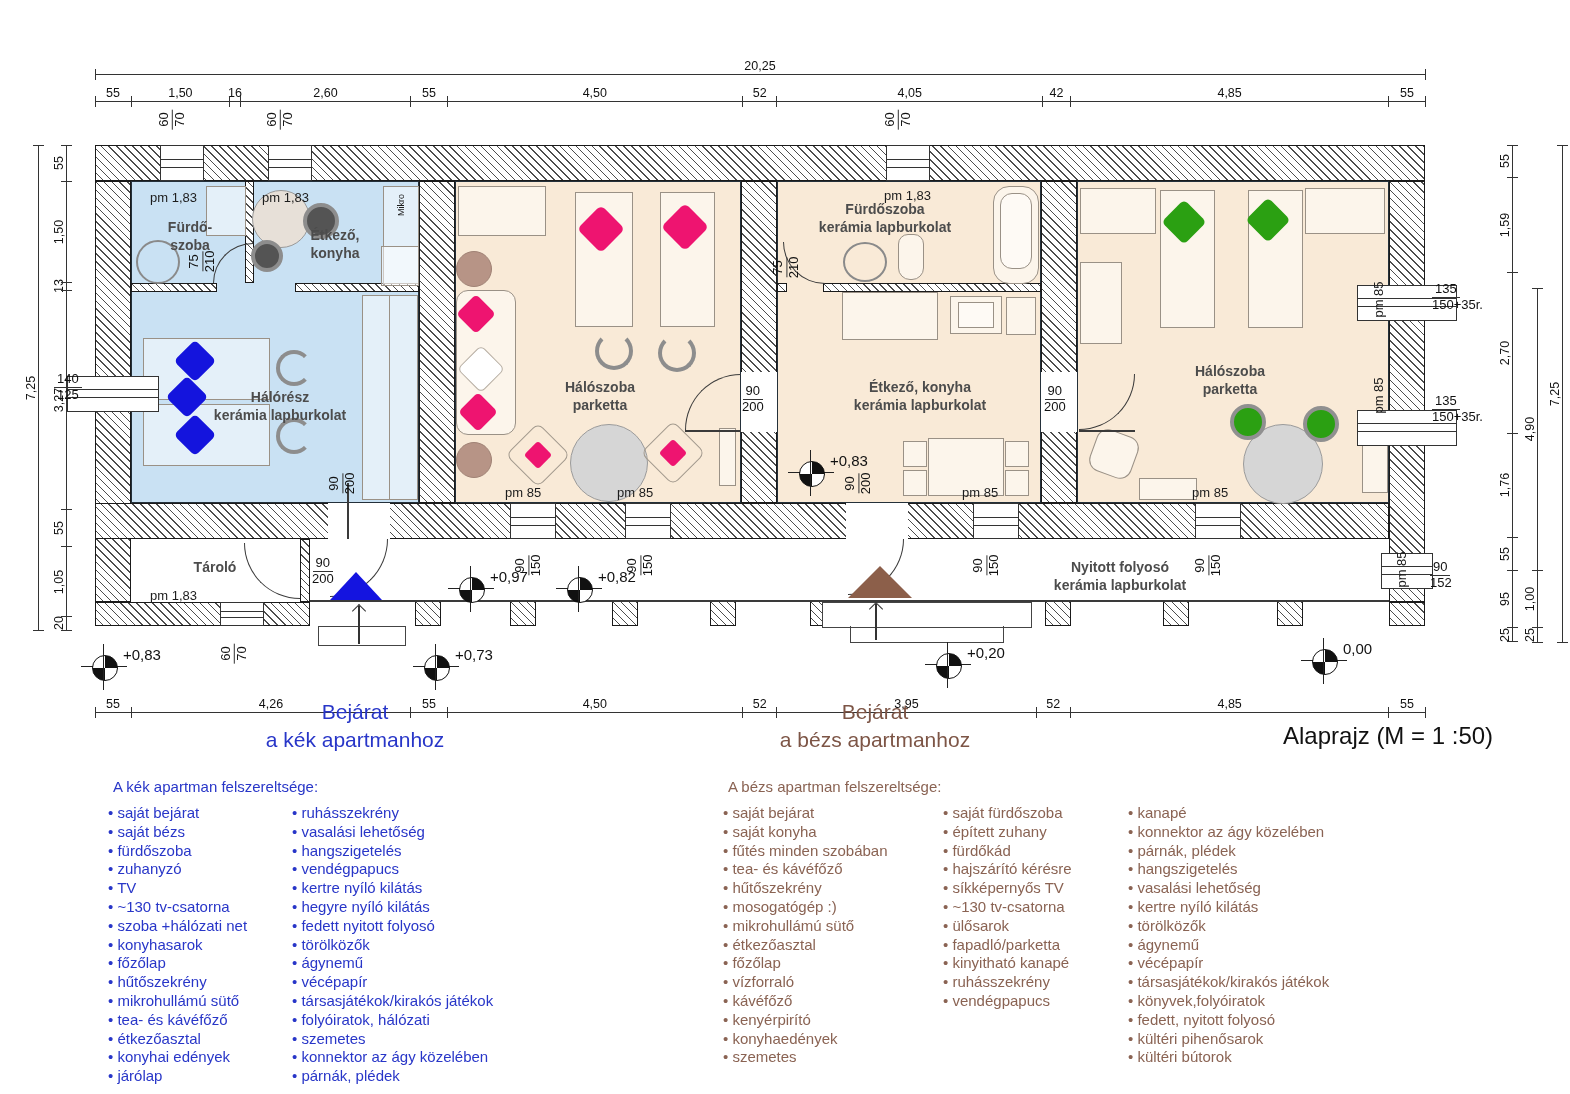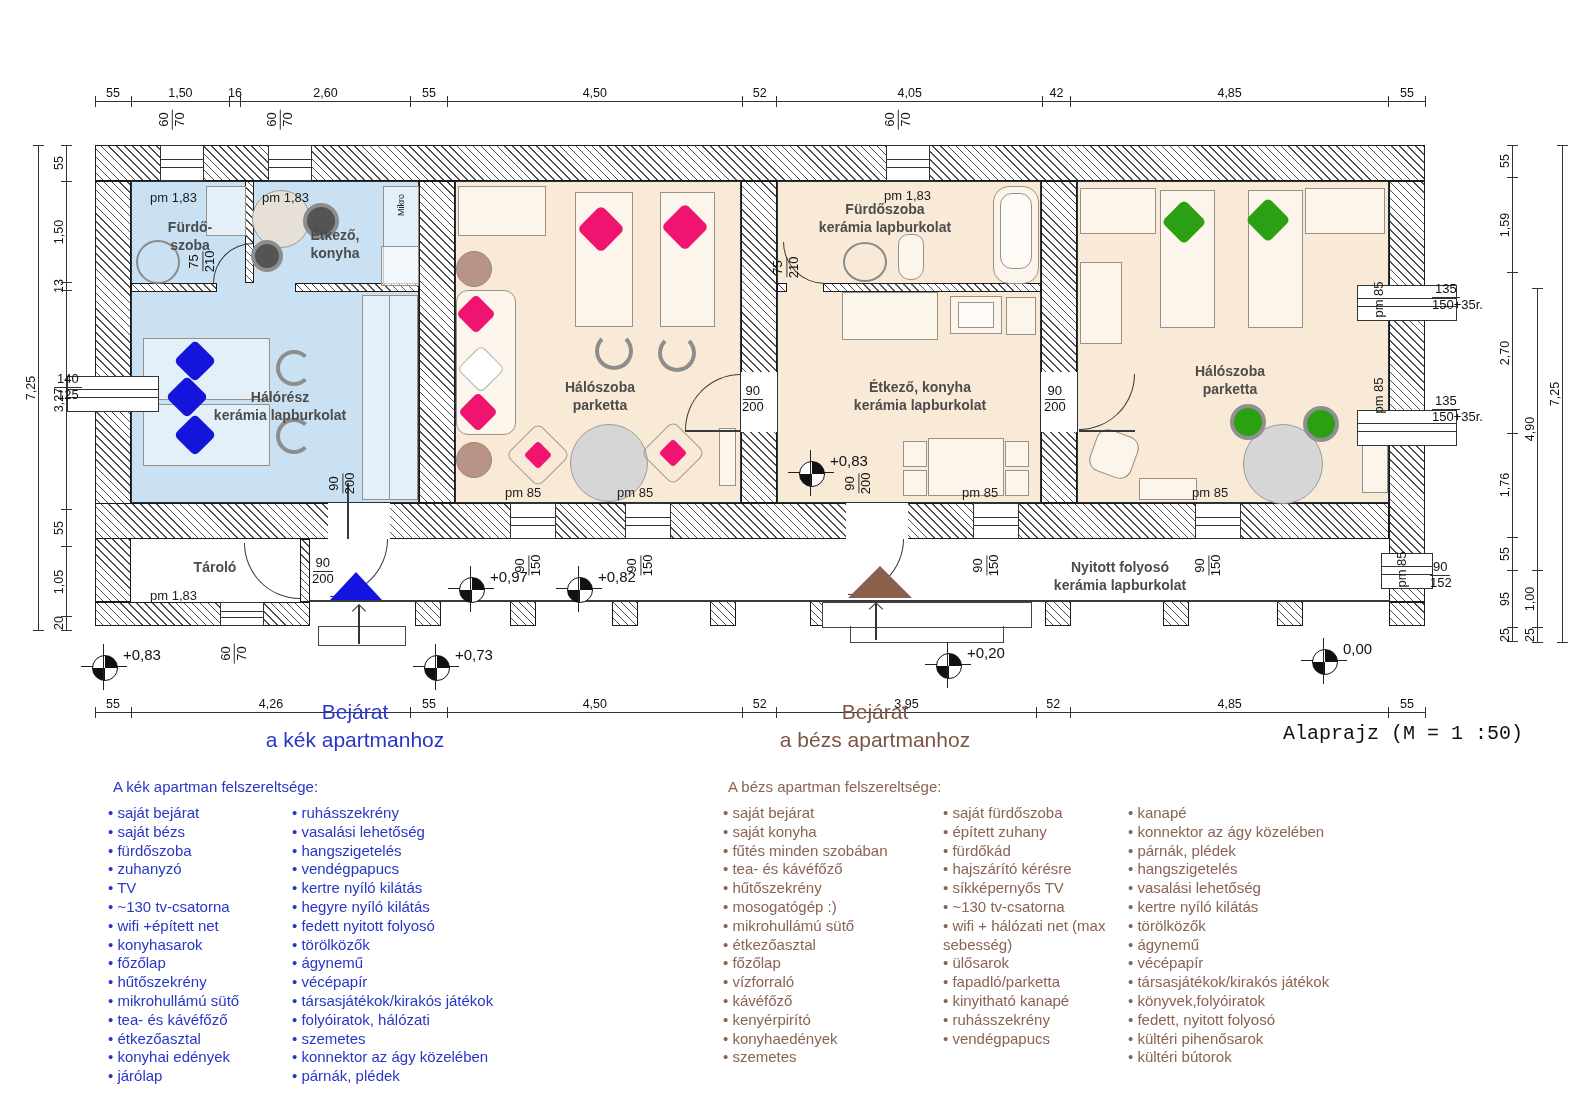--- a/index.html
+++ b/index.html
@@ -50,31 +50,37 @@
   .dimrow .dimseg::after{content:'';position:absolute;bottom:-5px;left:-.5px;width:1px;height:11px;background:#333;}
   .dimrow .dimseg span{position:absolute;bottom:2px;left:50%;transform:translateX(-50%);font-size:12.5px;color:#111;white-space:nowrap;}
   .dimcol{position:absolute;display:flex;flex-direction:column;width:17px;z-index:5;}
   .dimcol .dimseg{position:relative;flex-basis:0;min-height:0;}
   .dimcol .dimseg::before{content:'';position:absolute;right:0;top:0;bottom:0;width:1px;background:#333;}
   .dimcol .dimseg::after{content:'';position:absolute;top:-.5px;right:-5px;width:11px;height:1px;background:#333;}
   .dimcol .dimseg span{position:absolute;top:50%;left:50%;transform:translate(-50%,-50%) rotate(-90deg);font-size:12.5px;color:#111;white-space:nowrap;}
   .dimend{flex-grow:0!important;}
   
   .entr{position:absolute;width:300px;text-align:center;font-size:21px;line-height:1.35;z-index:6;}
-  .planlbl{position:absolute;font-size:20px;color:#111;z-index:6;font-family:Liberation Mono, monospace;}
+  .planlbl{position:absolute;font-size:24px;color:#111;z-index:6;}
   .lhead{position:absolute;font-size:15px;z-index:6;}
   ul.amen{position:absolute;margin:0;padding:0;list-style:none;font-size:15px;line-height:18.8px;z-index:6;}
   ul.amen li::before{content:'• ';}
 </style>
 </head>
 <body>
 
 <div class="page">
 
 
+  <div class="dimrow" style="left:95px;top:58px;width:1330px">
+      <div class="dimseg" style="flex-grow: 20.25;">
+        <span>20,25</span>
+      </div>
+      <div class="dimseg dimend"></div>
+    </div>
   <div class="dimrow" style="left:95px;top:85px;width:1330px">
       <div class="dimseg" style="flex-grow: 0.55;">
         <span>55</span>
       </div>
       <div class="dimseg" style="flex-grow: 1.5;">
         <span>1,50</span>
       </div>
       <div class="dimseg" style="flex-grow: 0.16;">
         <span>16</span>
       </div>
@@ -484,21 +490,21 @@
   <div class="planlbl" style="left:1283px;top:722px">Alaprajz (M = 1 :50)</div>
 
   <div class="lhead" style="left:113px;top:778px;color:#2836c8">A kék apartman felszereltsége:</div>
   <ul class="amen" style="left:108px;top:804px;width:182px;color:#2836c8">
       <li>saját bejárat</li>
       <li>saját bézs</li>
       <li>fürdőszoba</li>
       <li>zuhanyzó</li>
       <li>TV</li>
       <li>~130 tv-csatorna</li>
-      <li>wifi +épített net</li>
+      <li>szoba +hálózati net</li>
       <li>konyhasarok</li>
       <li>főzőlap</li>
       <li>hűtőszekrény</li>
       <li>mikrohullámú sütő</li>
       <li>tea- és kávéfőző</li>
       <li>étkezőasztal</li>
       <li>konyhai edények</li>
       <li>járólap</li>
     </ul>
   <ul class="amen" style="left:292px;top:804px;width:242px;color:#2836c8">
@@ -535,21 +541,20 @@
       <li>konyhaedények</li>
       <li>szemetes</li>
     </ul>
   <ul class="amen" style="left:943px;top:804px;width:188px;color:#8a6353">
       <li>saját fürdőszoba</li>
       <li>épített zuhany</li>
       <li>fürdőkád</li>
       <li>hajszárító kérésre</li>
       <li>síkképernyős TV</li>
       <li>~130 tv-csatorna</li>
-      <li>wifi + hálózati net (max sebesség)</li>
       <li>ülősarok</li>
       <li>fapadló/parketta</li>
       <li>kinyitható kanapé</li>
       <li>ruhásszekrény</li>
       <li>vendégpapucs</li>
     </ul>
   <ul class="amen" style="left:1128px;top:804px;width:255px;color:#8a6353">
       <li>kanapé</li>
       <li>konnektor az ágy közelében</li>
       <li>párnák, plédek</li>

